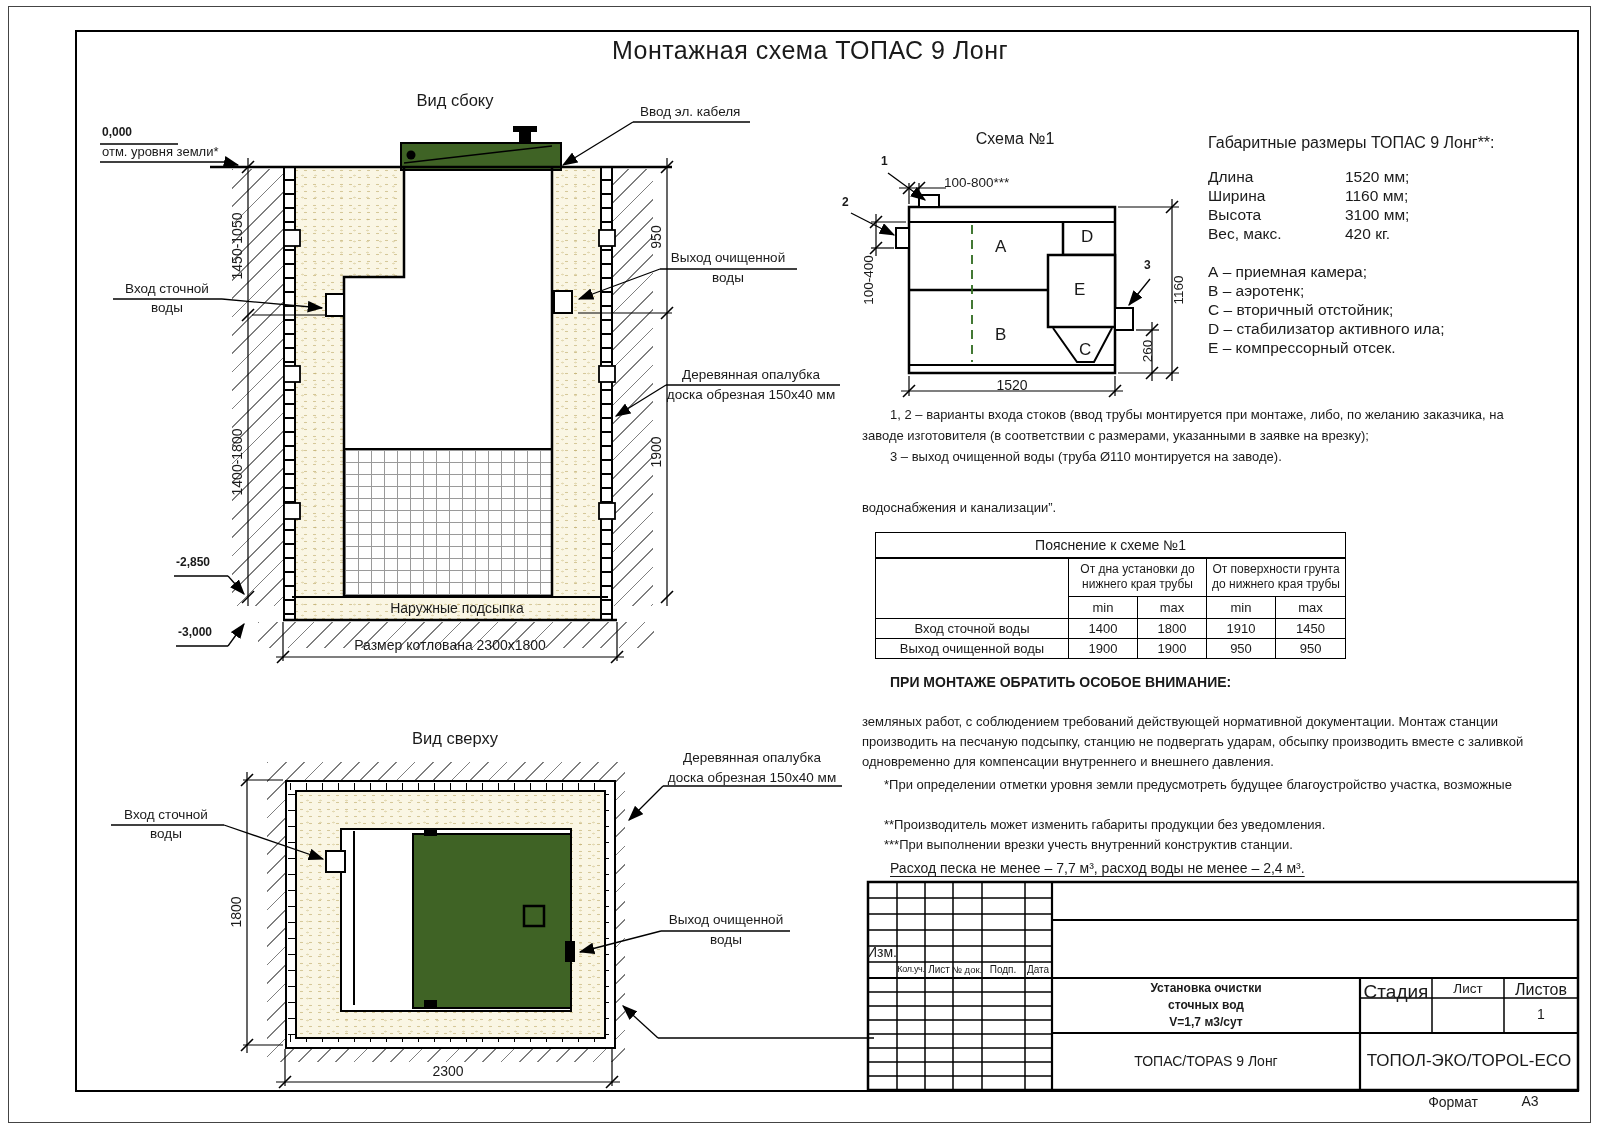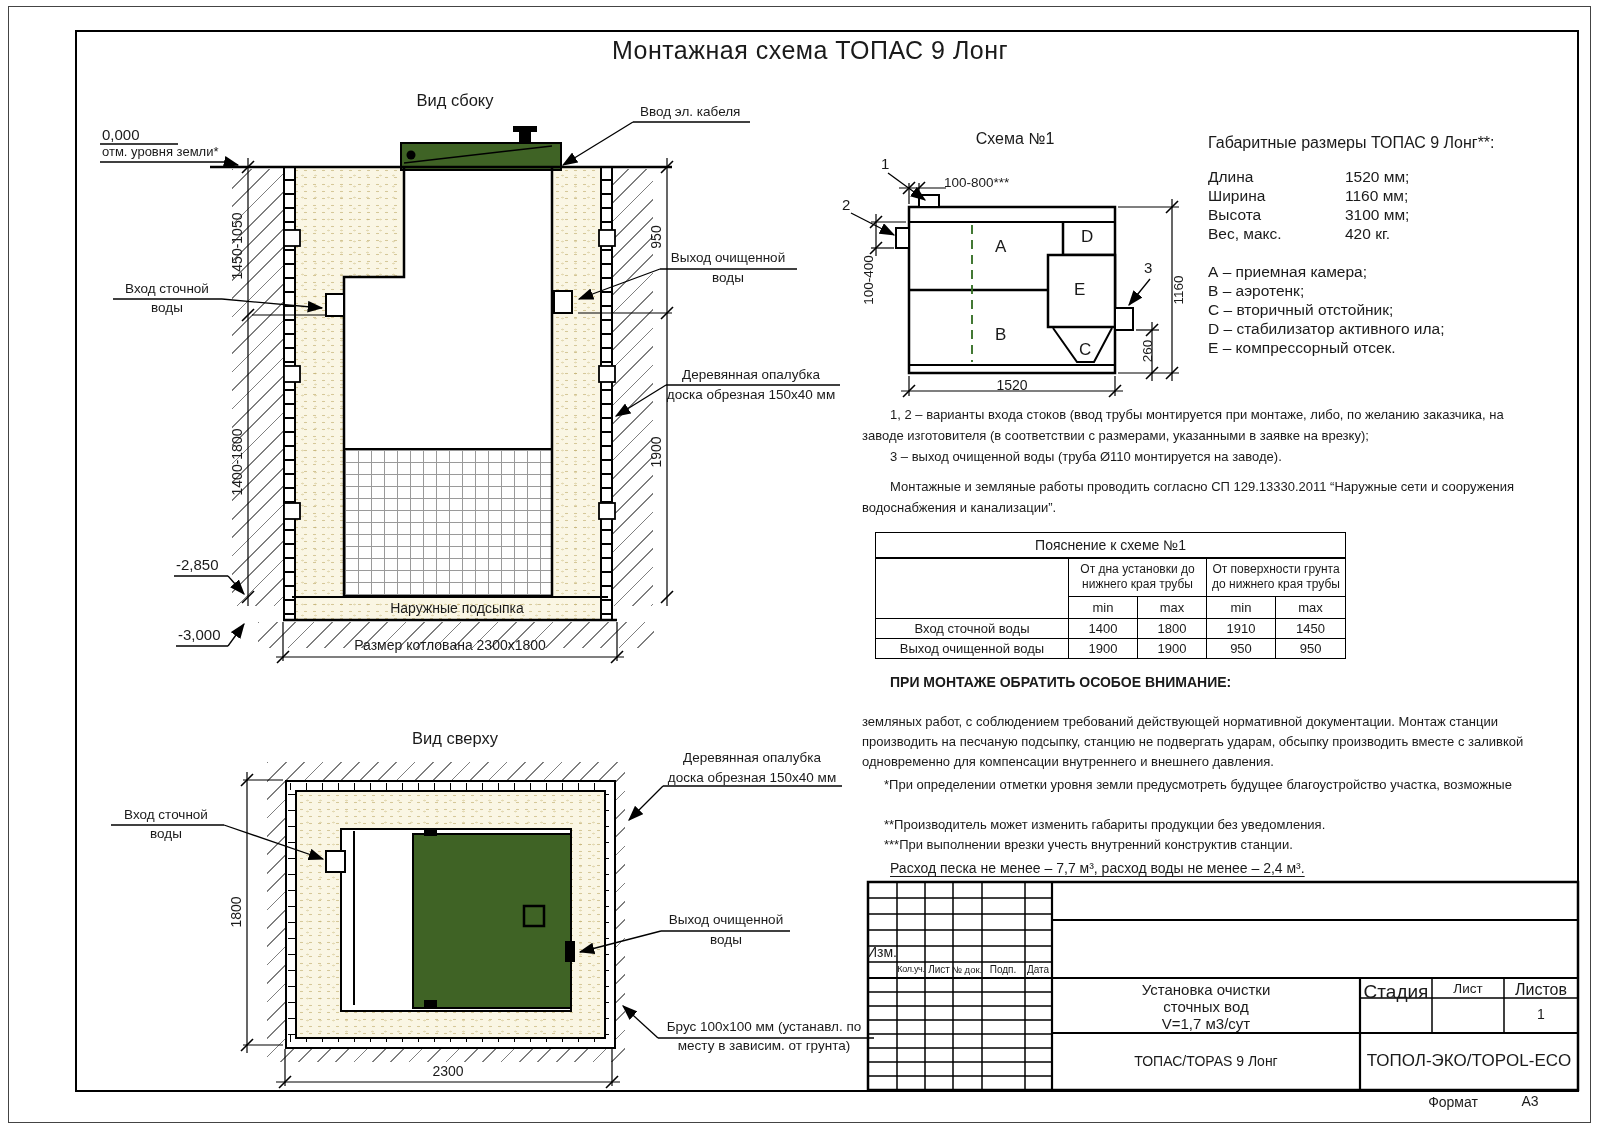--- a/index.html
+++ b/index.html
@@ -23,21 +23,21 @@
                             linear-gradient(to bottom,#9a9a9a 1.5px,transparent 1.5px);
            background-size:13px 12px;}
   .lid{background:#3f6325;border:2.5px solid #000;}
   svg.overlay{position:absolute;left:0;top:0;z-index:2;}
   .lbl{position:absolute;z-index:3;white-space:nowrap;line-height:1.15;}
   .c{text-align:center;}
   .co{position:absolute;z-index:3;text-align:center;line-height:1.2;font-size:13.5px;}
   .vdim{position:absolute;z-index:3;transform:translate(-50%,-50%) rotate(-90deg);white-space:nowrap;font-size:14px;}
   .title{font-size:25px;letter-spacing:.5px;}
   .view-lbl{font-size:16.5px;}
-  .f13{font-size:13px;} .f135{font-size:13.5px;} .f14{font-size:14px;} .f15{font-size:15px;}
+  .f13{font-size:13px;} .f135{font-size:13.5px;} .f14{font-size:14px;} .f15{font-size:12px;font-weight:bold;}
   .f155{font-size:15.5px;} .f16{font-size:16px;} .f17{font-size:17px;}
   .bold{font-weight:bold;}
   .underln{text-decoration:underline;text-underline-offset:3px;}
   .exp-table{position:absolute;left:875px;top:532px;z-index:3;border-collapse:collapse;table-layout:fixed;width:470px;font-size:13px;}
   .exp-table td,.exp-table th{border:1.6px solid #000;padding:0;text-align:center;vertical-align:middle;
       font-weight:normal;overflow:hidden;white-space:nowrap;}
   .exp-table .ttl{height:24px;border-bottom:2px solid #000;font-size:14px;}
   .exp-table .grp{height:38px;font-size:12px;line-height:1.25;}
   .exp-table .mm{height:22px;}
   .exp-table .dr{height:20px;}
@@ -298,24 +298,20 @@
   <div class="vdim" style="left:236px;top:912px">1800</div>
   <div class="lbl f14 c" style="left:388px;top:1063px;width:120px">2300</div>
   <div class="co" style="left:658px;top:750px;width:188px">
     <div>Деревянная опалубка</div>
     <div style="margin-top:4px">доска обрезная 150х40 мм</div>
   </div>
   <div class="co" style="left:658px;top:912px;width:136px">
     <div>Выход очищенной</div>
     <div style="margin-top:4px">воды</div>
   </div>
-  <div class="co" style="left:650px;top:1019px;width:228px">
-    <div>Брус 100х100 мм (устанавл. по</div>
-    <div style="margin-top:3px">месту в зависим. от грунта)</div>
-  </div>
 
   <div class="lbl f16 c" style="left:940px;top:130px;width:150px">Схема №1</div>
   <div class="lbl f15" style="left:881px;top:155px">1</div>
   <div class="lbl f15" style="left:842px;top:196px">2</div>
   <div class="lbl f15" style="left:1144px;top:259px">3</div>
   <div class="lbl f135" style="left:944px;top:175px">100-800***</div>
   <div class="vdim f135" style="left:868px;top:280px">100-400</div>
   <div class="vdim f135" style="left:1178px;top:290px">1160</div>
   <div class="vdim f135" style="left:1147px;top:351px">260</div>
   <div class="lbl f14 c" style="left:952px;top:377px;width:120px">1520</div>
@@ -336,21 +332,20 @@
   <div class="lbl f155" style="left:1345px;top:225px">420 кг.</div>
   <div class="lbl f155" style="left:1208px;top:263px">А – приемная камера;</div>
   <div class="lbl f155" style="left:1208px;top:282px">В – аэротенк;</div>
   <div class="lbl f155" style="left:1208px;top:301px">С – вторичный отстойник;</div>
   <div class="lbl f155" style="left:1208px;top:320px">D – стабилизатор активного ила;</div>
   <div class="lbl f155" style="left:1208px;top:339px">E – компрессорный отсек.</div>
 
   <div class="lbl f13" style="left:890px;top:408px">1, 2 – варианты входа  стоков (ввод трубы монтируется при монтаже, либо, по желанию заказчика, на</div>
   <div class="lbl f13" style="left:862px;top:429px">заводе изготовителя (в соответствии с размерами, указанными в заявке на врезку);</div>
   <div class="lbl f13" style="left:890px;top:450px">3 – выход очищенной воды (труба Ø110 монтируется на заводе).</div>
-  <div class="lbl f13" style="left:890px;top:480px">Монтажные и земляные работы проводить согласно СП 129.13330.2011 “Наружные сети и сооружения</div>
   <div class="lbl f13" style="left:862px;top:501px">водоснабжения и канализации”.</div>
 
   <table class="exp-table">
     <colgroup>
         <col style="width:193px">
         <col style="width:69px">
         <col style="width:69px">
         <col style="width:69px">
         <col style="width:70px">
       </colgroup>

